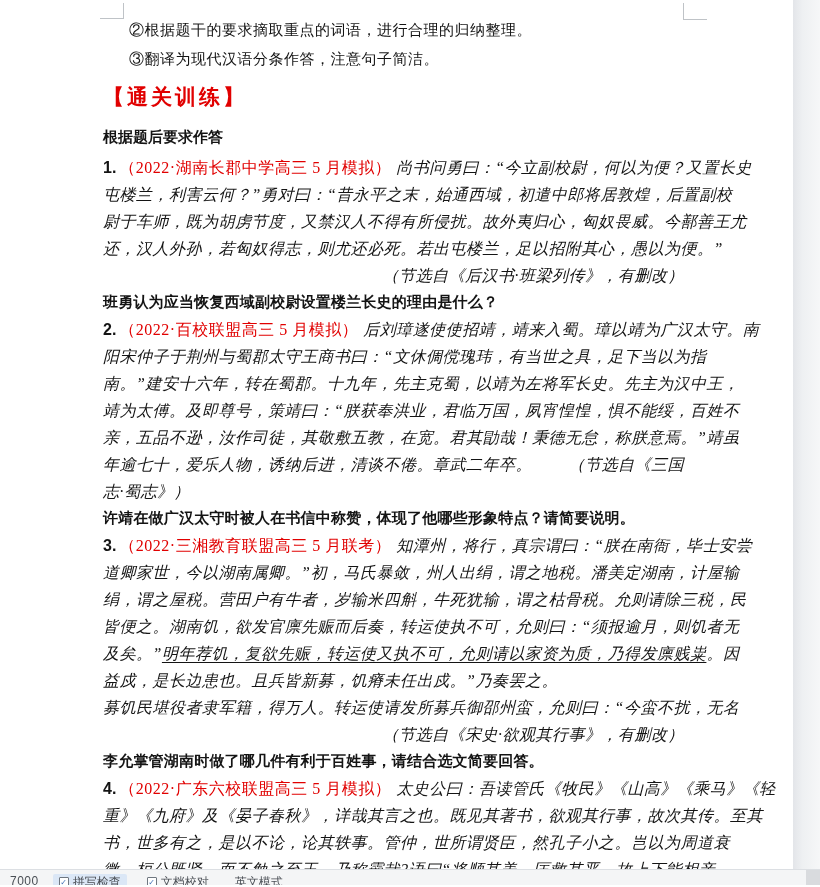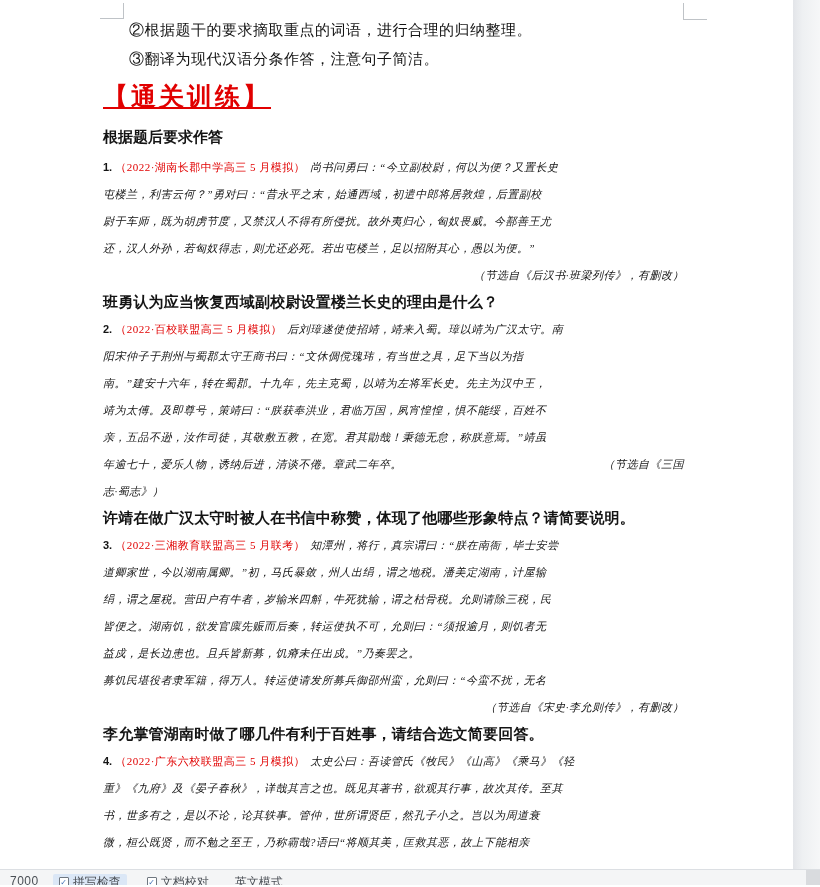--- a/index.html
+++ b/index.html
@@ -21,28 +21,28 @@
   .crop.tl-h{left:100px;top:18px;width:24px;height:1px;}
   .crop.tr-v{left:683px;top:3px;width:1px;height:17px;}
   .crop.tr-h{left:683px;top:19px;width:24px;height:1px;}
 
   
   .content{position:absolute;left:103px;top:16px;width:581px;}
 
   .intro-line{height:29px;line-height:29px;font-size:15px;padding-left:26px;
     white-space:nowrap;letter-spacing:0.5px;}
 
-  .section-heading{height:46px;line-height:46px;font-size:25px;font-weight:700;
+  .section-heading{height:46px;line-height:46px;font-size:21px;font-weight:700;
     color:var(--accent-red);letter-spacing:3px;white-space:nowrap;
-    font-family:"Liberation Serif","DejaVu Serif",serif;text-decoration:underline;}
+    font-family:"Liberation Serif","DejaVu Serif",serif;}
 
   .subheading{height:34px;line-height:34px;font-size:15px;font-weight:700;
     font-family:"Liberation Sans","DejaVu Sans",sans-serif;white-space:nowrap;}
 
-  .line{height:27px;line-height:27px;font-size:11px;white-space:nowrap;
+  .line{height:27px;line-height:27px;font-size:16px;white-space:nowrap;
     letter-spacing:0.5px;}
   .line.source{text-align:right;}
   .line.split{display:flex;justify-content:space-between;font-family:Liberation Serif, serif;}
   .line.question{font-size:15px;letter-spacing:0.2px;font-weight:bold;}
 
   .seg-num{font-weight:700;font-style:normal;letter-spacing:0;margin-right:3px;
     font-family:"Liberation Sans","DejaVu Sans",sans-serif;}
   .seg-src{color:var(--accent-red);font-style:normal;margin-right:5px;}
   .seg-passage{font-style:italic;}
   .seg-passage-underline{font-style:italic;text-decoration:underline;text-underline-offset:3px;}
@@ -91,23 +91,24 @@
         <div class="line split">
           <span class="seg-passage">年逾七十，爱乐人物，诱纳后进，清谈不倦。章武二年卒。</span>
           <span class="seg-passage">（节选自《三国</span>
         </div>
         <div class="line passage"><span class="seg-passage">志·蜀志》）</span></div>
         <div class="line question"><span class="seg-question">许靖在做广汉太守时被人在书信中称赞，体现了他哪些形象特点？请简要说明。</span></div>
         <div class="line item"><span class="seg-num">3.</span><span class="seg-src">（2022·三湘教育联盟高三 5 月联考）</span><span class="seg-passage">知潭州，将行，真宗谓曰：“朕在南衙，毕士安尝</span></div>
         <div class="line passage"><span class="seg-passage">道卿家世，今以湖南属卿。”初，马氏暴敛，州人出绢，谓之地税。潘美定湖南，计屋输</span></div>
         <div class="line passage"><span class="seg-passage">绢，谓之屋税。营田户有牛者，岁输米四斛，牛死犹输，谓之枯骨税。允则请除三税，民</span></div>
         <div class="line passage"><span class="seg-passage">皆便之。湖南饥，欲发官廪先赈而后奏，转运使执不可，允则曰：“须报逾月，则饥者无</span></div>
+        <div class="line passage"><span class="seg-passage">及矣。”</span><span class="seg-passage-underline">明年荐饥，复欲先赈，转运使又执不可，允则请以家资为质，乃得发廪贱粜</span><span class="seg-passage">。因</span></div>
         <div class="line passage"><span class="seg-passage">益戍，是长边患也。且兵皆新募，饥瘠未任出戍。”乃奏罢之。</span></div>
         <div class="line passage"><span class="seg-passage">募饥民堪役者隶军籍，得万人。转运使请发所募兵御邵州蛮，允则曰：“今蛮不扰，无名</span></div>
-        <div class="line source"><span class="seg-passage">（节选自《宋史·李允则传》，有删改）</span></div>
+        <div class="line source"><span class="seg-passage">（节选自《宋史·欲观其行事》，有删改）</span></div>
         <div class="line question"><span class="seg-question">李允掌管湖南时做了哪几件有利于百姓事，请结合选文简要回答。</span></div>
         <div class="line item"><span class="seg-num">4.</span><span class="seg-src">（2022·广东六校联盟高三 5 月模拟）</span><span class="seg-passage">太史公曰：吾读管氏《牧民》《山高》《乘马》《轻</span></div>
         <div class="line passage"><span class="seg-passage">重》《九府》及《晏子春秋》，详哉其言之也。既见其著书，欲观其行事，故次其传。至其</span></div>
         <div class="line passage"><span class="seg-passage">书，世多有之，是以不论，论其轶事。管仲，世所谓贤臣，然孔子小之。岂以为周道衰</span></div>
         <div class="line passage"><span class="seg-passage">微，桓公既贤，而不勉之至王，乃称霸哉?语曰“将顺其美，匡救其恶，故上下能相亲</span></div>
       </div>
   </div>
 
   <div class="right-gutter"></div>
 

